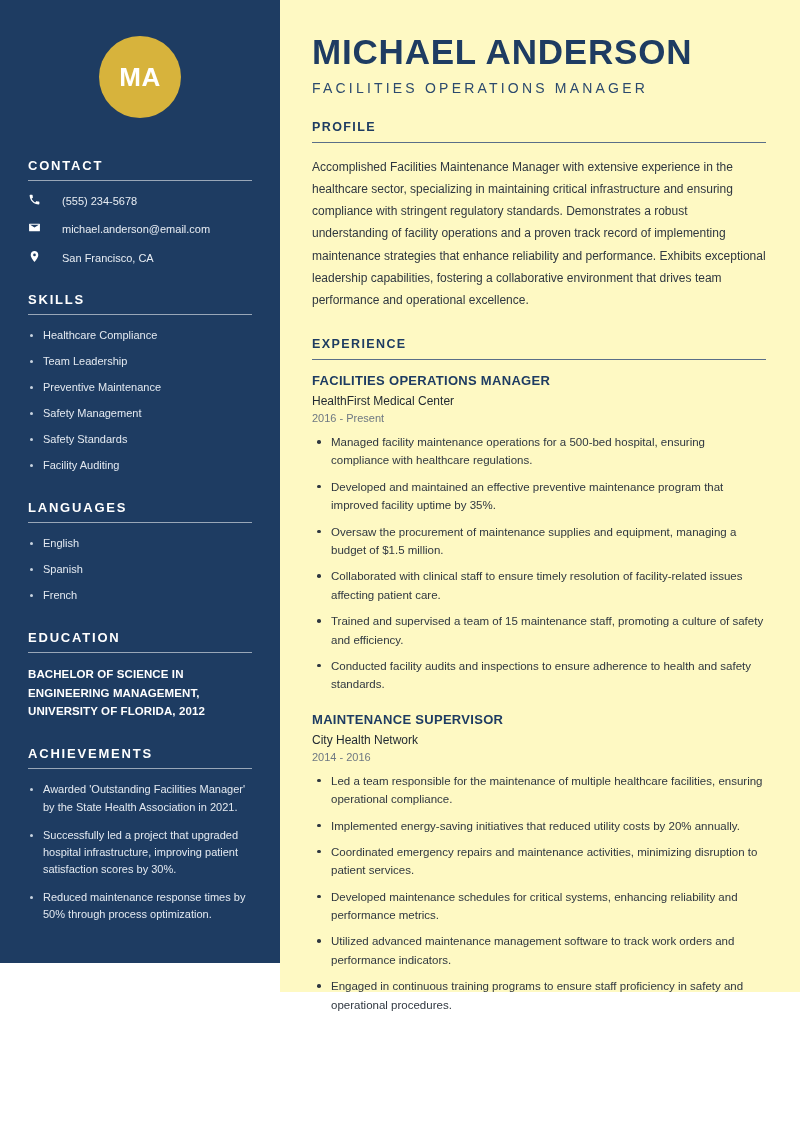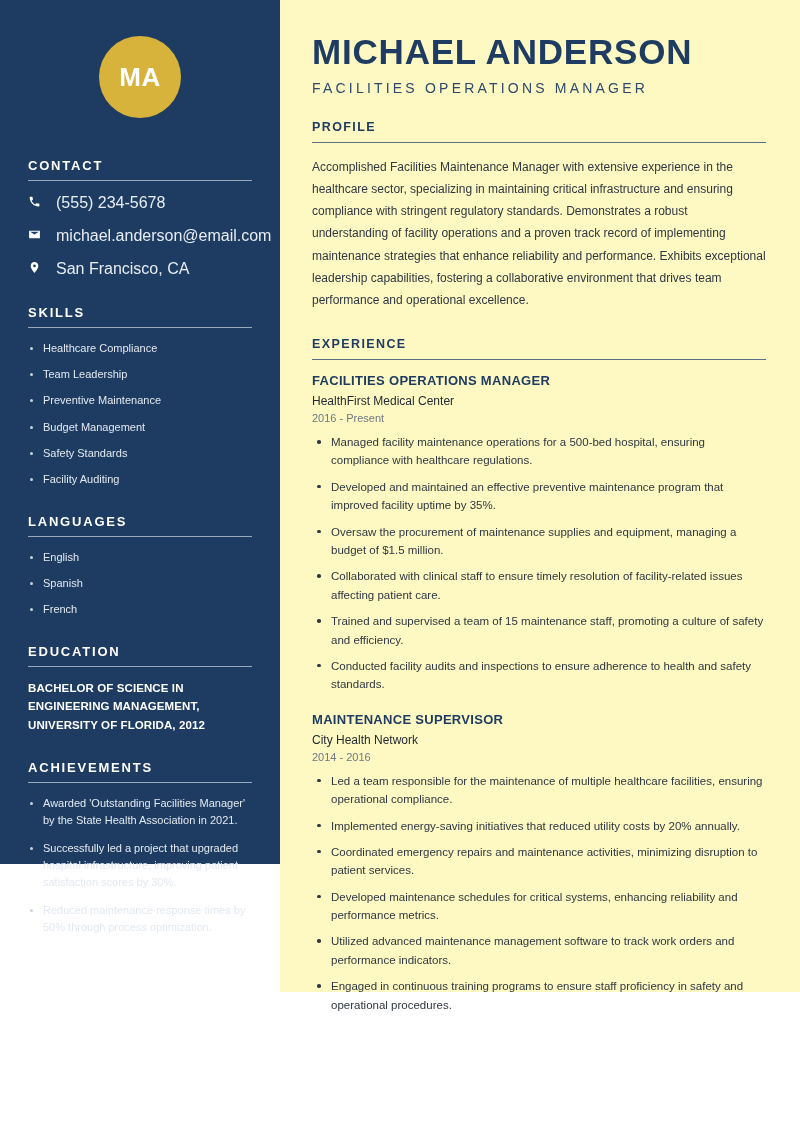--- a/index.html
+++ b/index.html
@@ -13,21 +13,21 @@
     font-family: "Liberation Sans", sans-serif;
     background: #ffffff;
     display: flex;
     overflow: hidden;
   }
 
   
   .sidebar {
     width: 280px;
     min-width: 280px;
-    height: 864px;
+    height: 963px;
     background: #1e3c62;
     color: #ffffff;
     padding: 0 28px;
     position: relative;
   }
 
   .avatar-wrap {
     display: flex;
     justify-content: center;
     padding-top: 36px;
@@ -62,22 +62,22 @@
     height: 1px;
     background: rgba(255,255,255,0.55);
     margin-bottom: 12px;
   }
 
   .contact-list { list-style: none; }
 
   .contact-item {
     display: flex;
     align-items: center;
-    gap: 15px;
-    font-size: 16px;
+    gap: 21px;
+    font-size: 11px;
     color: #e8edf3;
     margin-bottom: 12px;
     line-height: 1.3;
   }
 
   .contact-item svg { flex: 0 0 auto; }
 
   .side-ul {
     list-style: none;
   }
@@ -242,21 +242,21 @@
     </ul>
   </section>
 
   <section class="side-section">
     <div class="side-heading">SKILLS</div>
     <div class="side-rule"></div>
     <ul class="side-ul">
       <li>Healthcare Compliance</li>
       <li>Team Leadership</li>
       <li>Preventive Maintenance</li>
-      <li>Budget Management</li>
+      <li>Safety Management</li>
       <li>Safety Standards</li>
       <li>Facility Auditing</li>
     </ul>
   </section>
 
   <section class="side-section">
     <div class="side-heading">LANGUAGES</div>
     <div class="side-rule"></div>
     <ul class="side-ul">
       <li>English</li>

